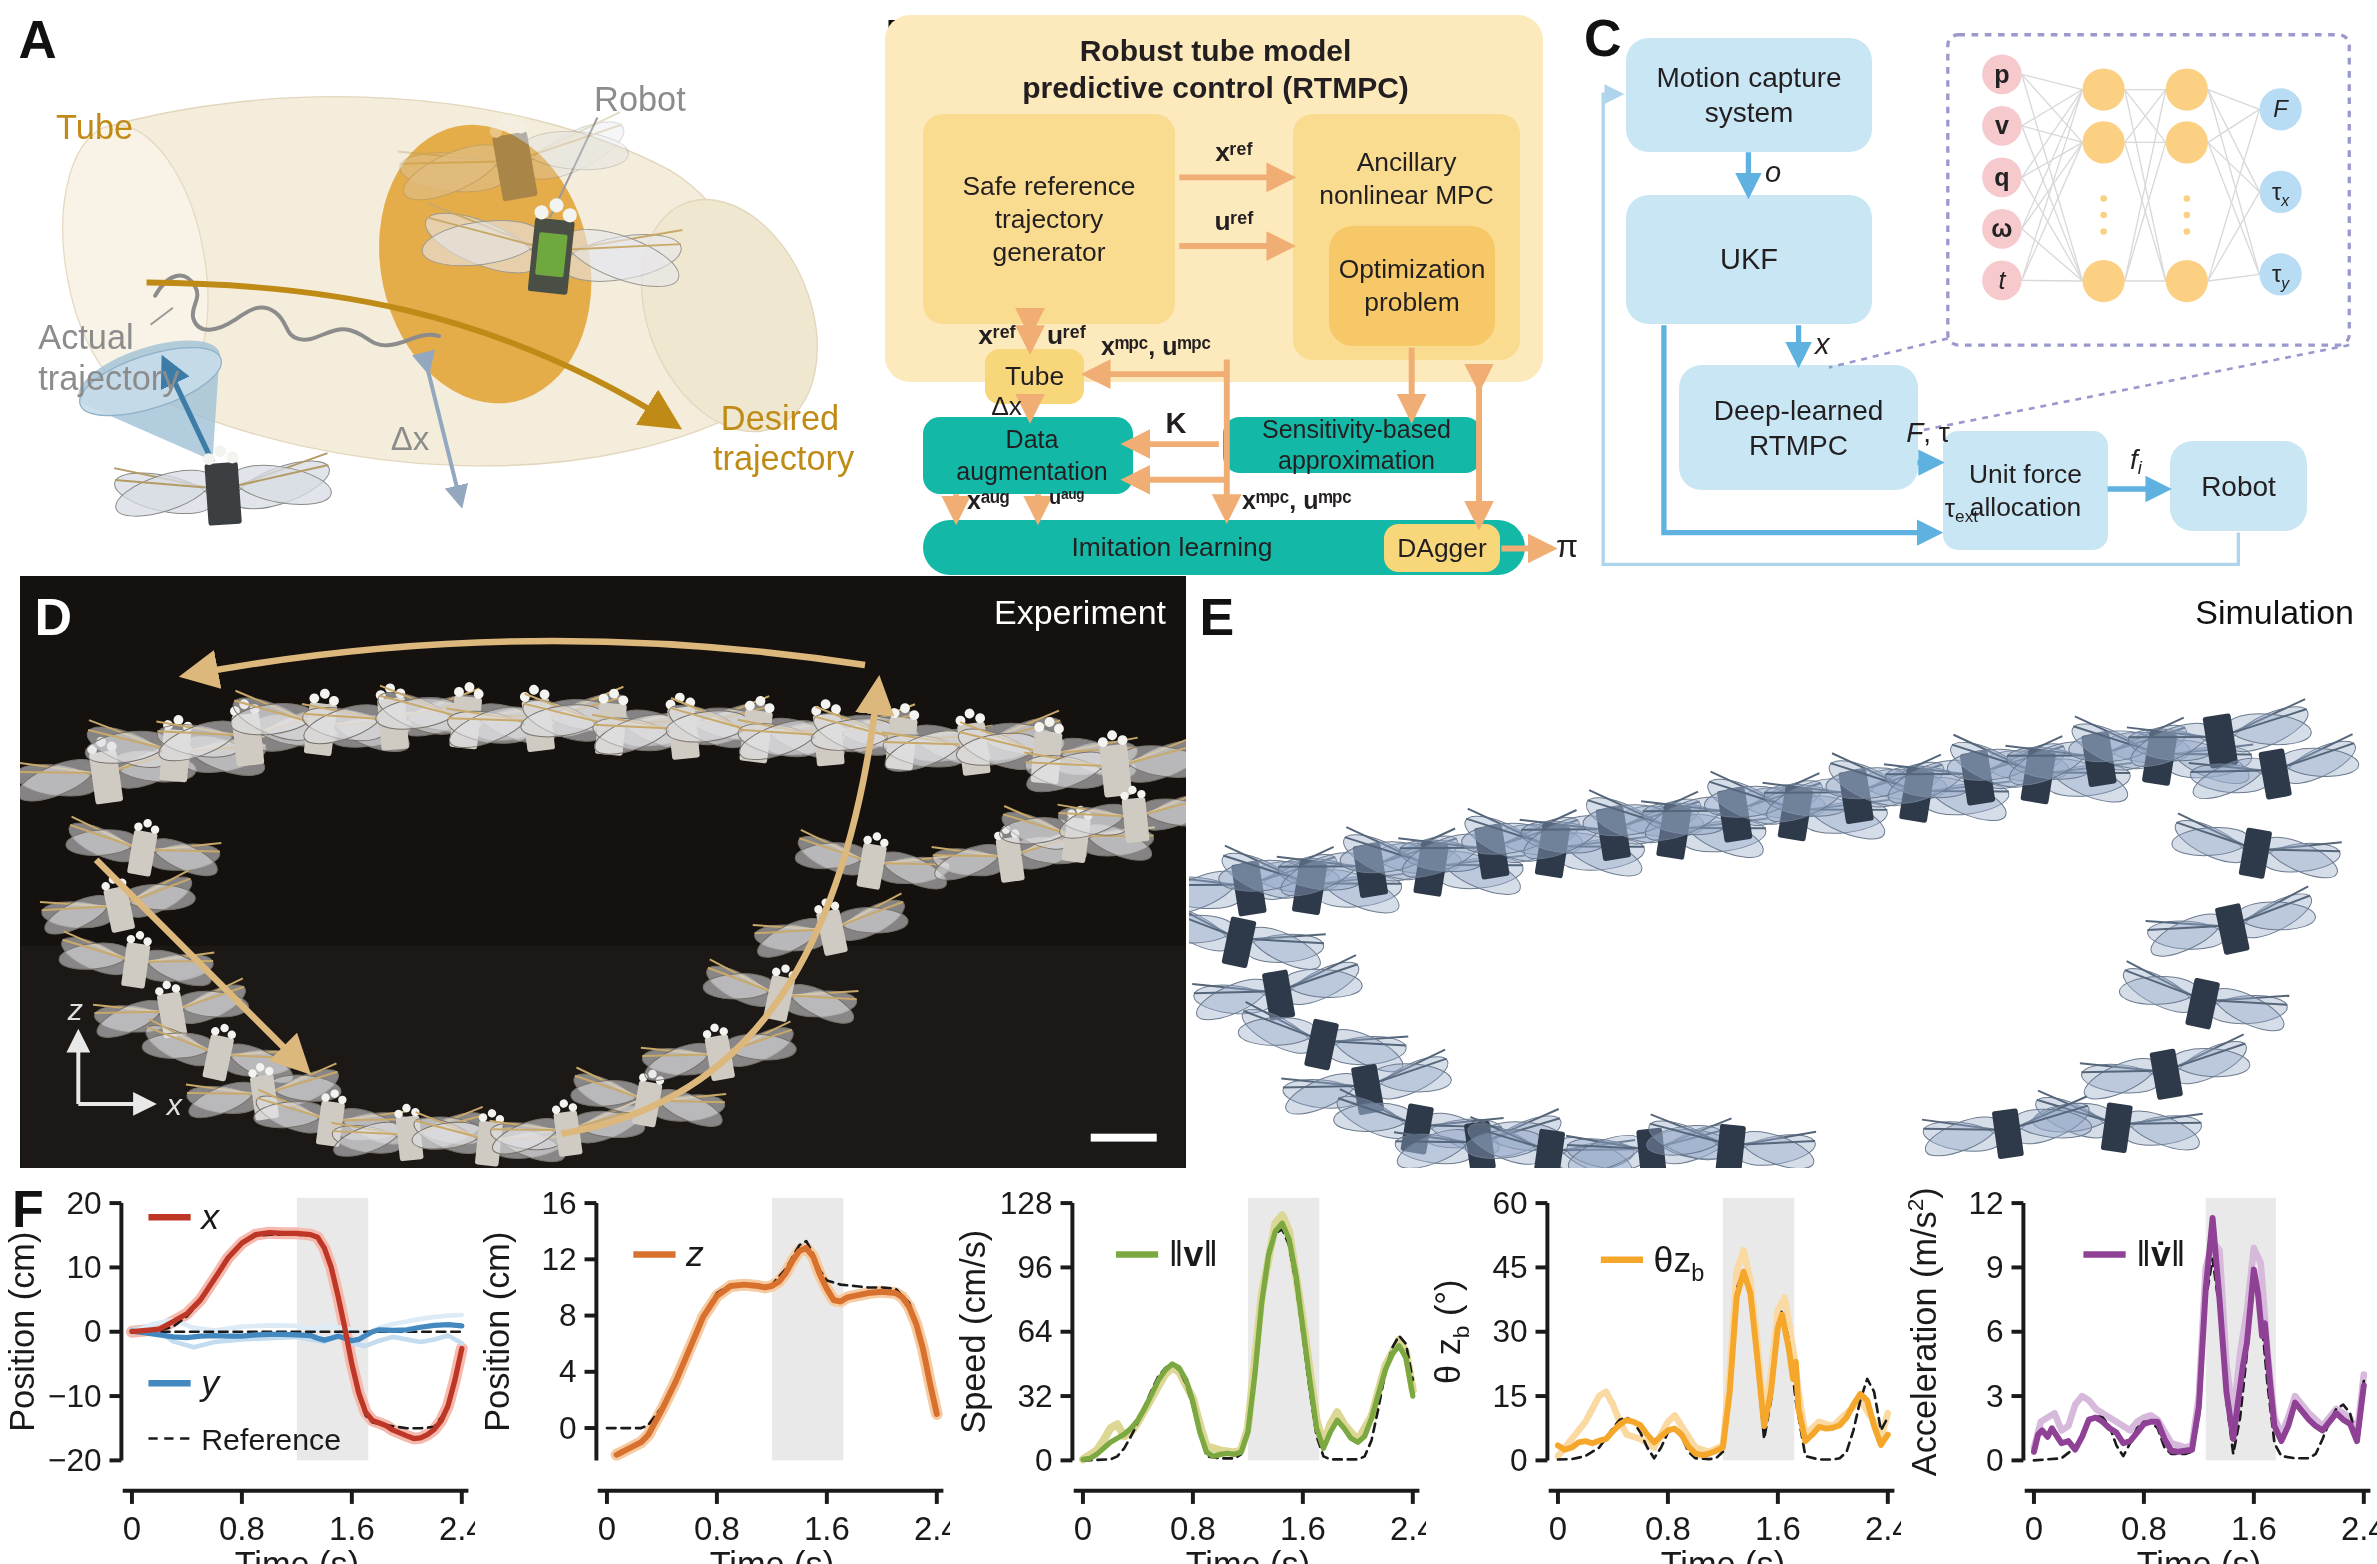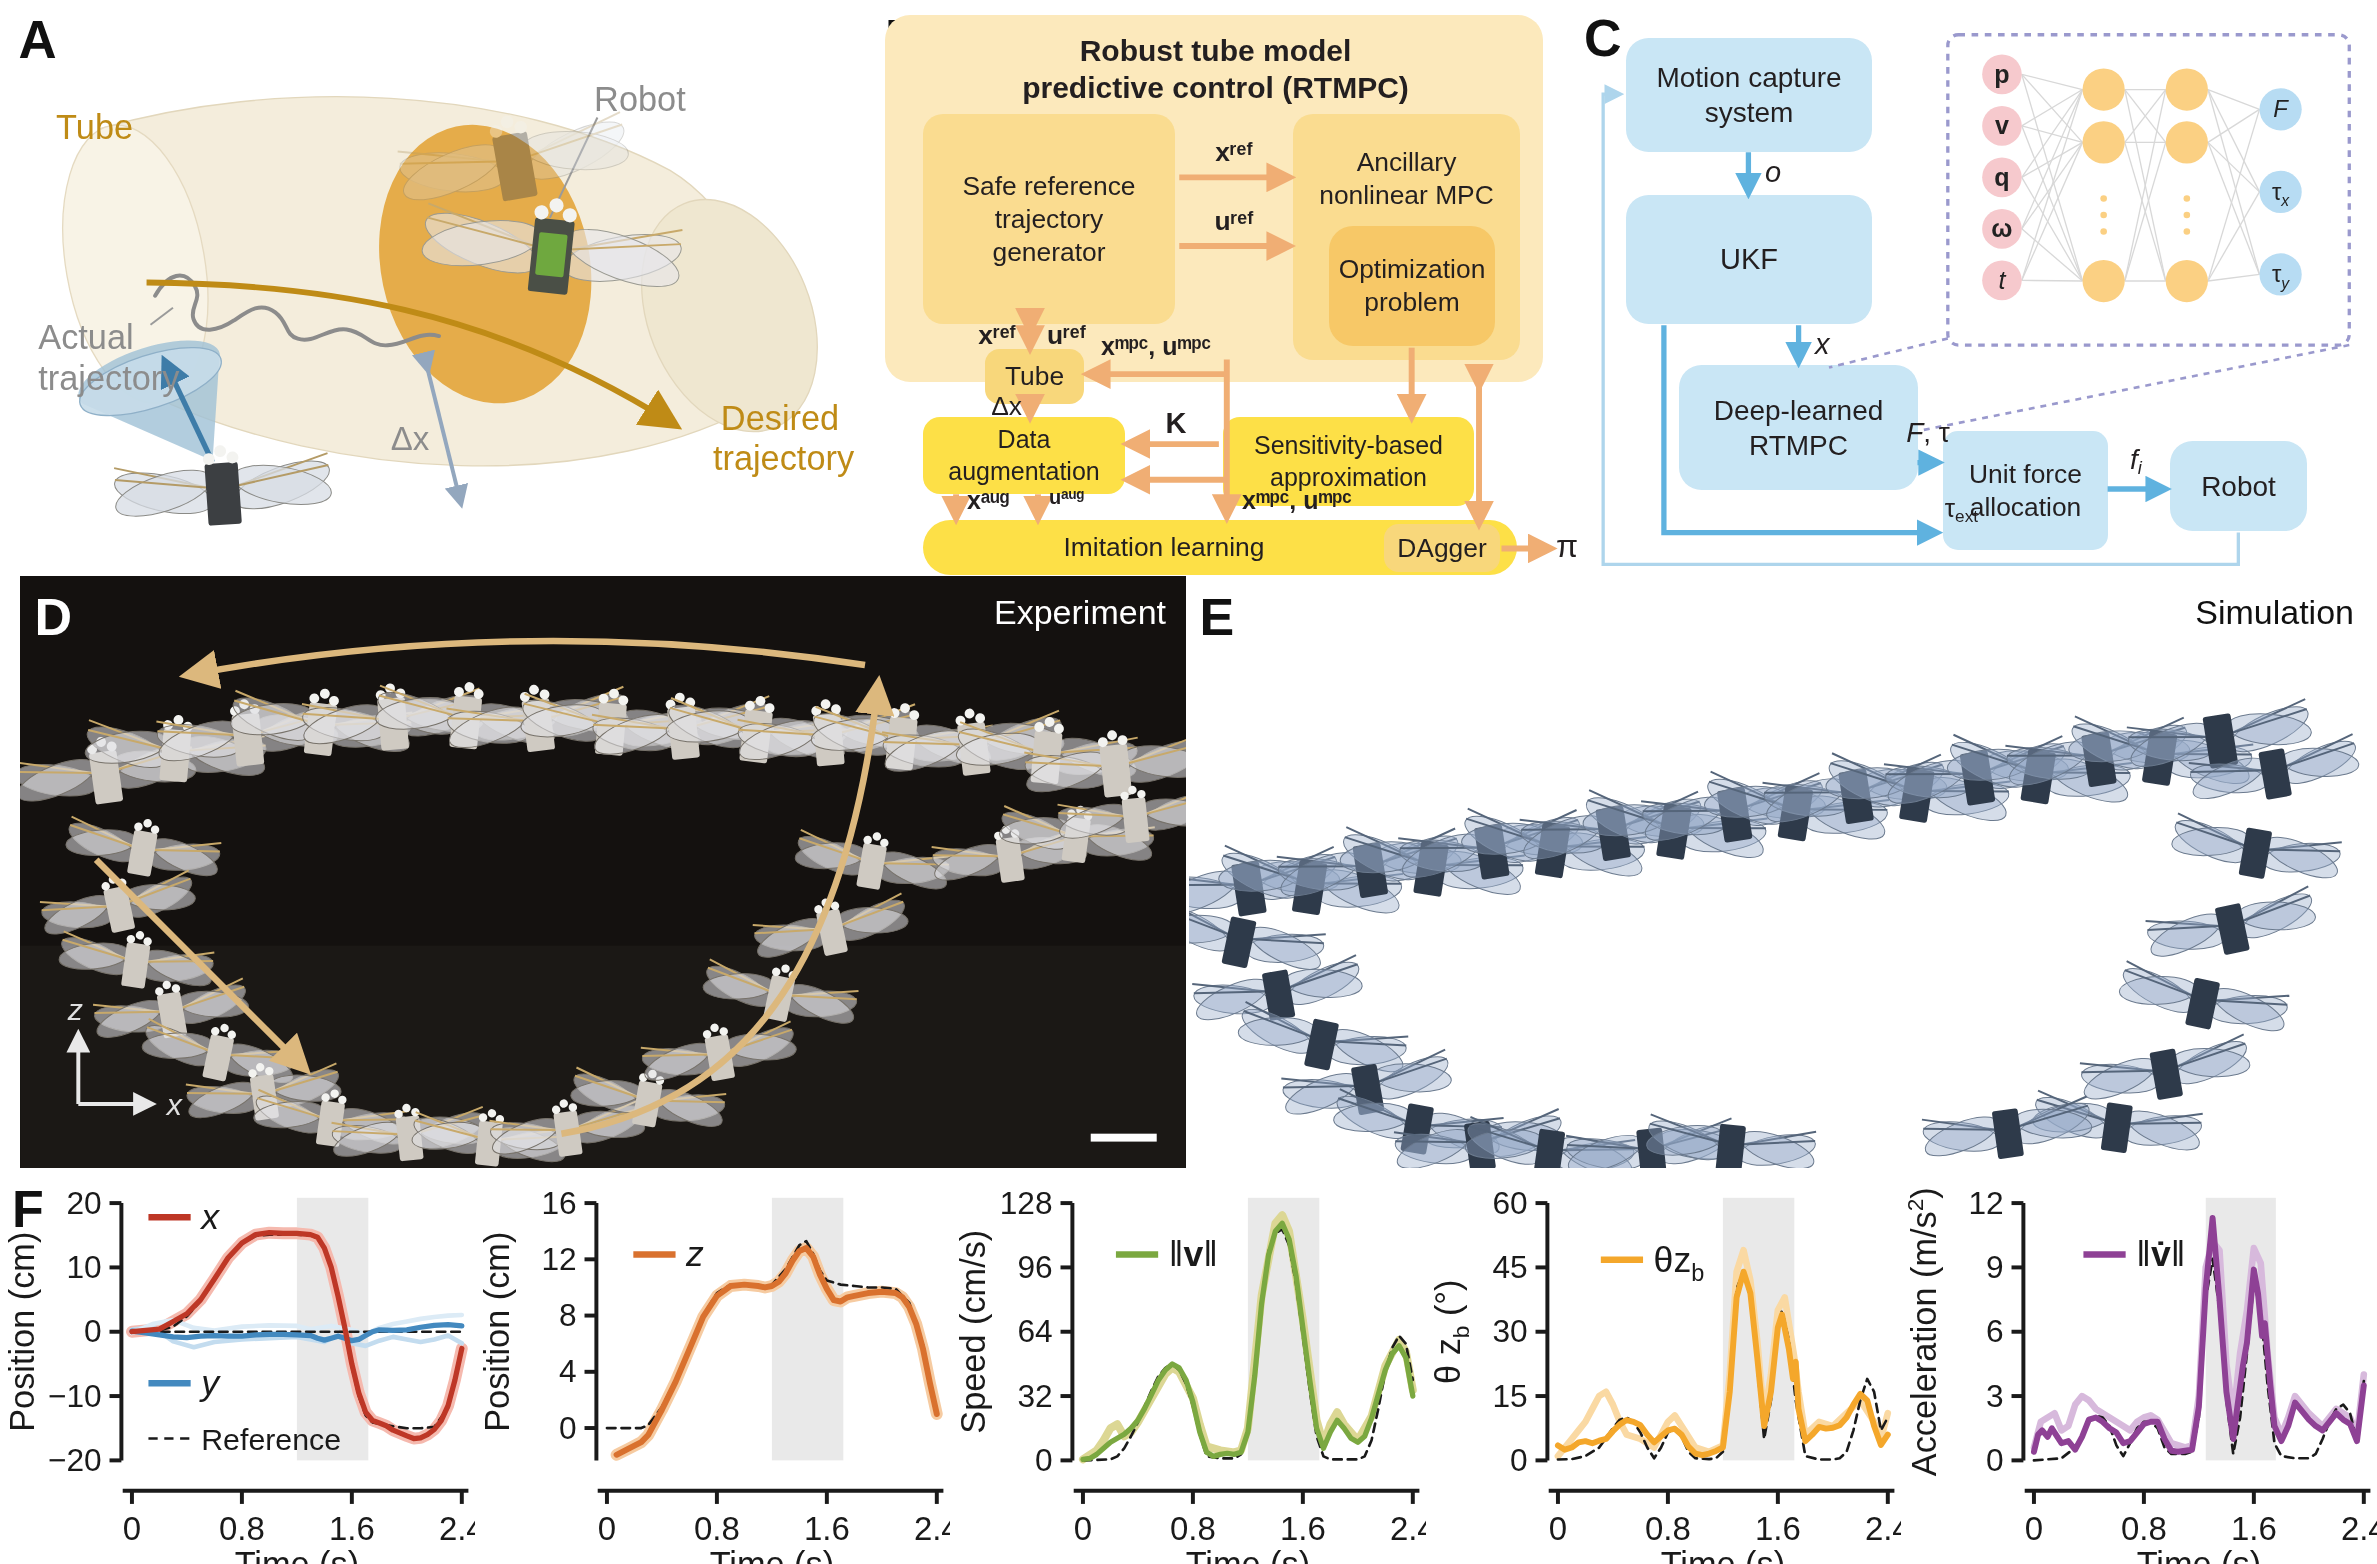--- a/index.html
+++ b/index.html
@@ -7,21 +7,21 @@
        font-family:"Liberation Sans","DejaVu Sans",sans-serif;color:#231f20;overflow:hidden;}
   #page{position:absolute;inset:0;}
   .letter{position:absolute;font-size:52px;font-weight:800;color:#111;line-height:1;}
   .letter.white{color:#fff;}
   .blk{position:absolute;display:flex;flex-direction:column;justify-content:center;
        text-align:center;line-height:1.25;}
   .blk div{width:100%;}
   .yellow-outer{background:#FCE9BC;border-radius:25px;}
   .yellow-mid{background:#FADC90;border-radius:20px;}
   .yellow-deep{background:#F7C867;border-radius:17px;}
-  .yellow-pale{background:#fde047;border-radius:17px;}
+  .yellow-pale{background:#14b8a6;border-radius:17px;padding-left:8px;}
   .yellow-small{background:#F8D77B;border-radius:14.5px;}
   .blue-blk{background:#C9E6F5;border-radius:22.5px;}
   .b-title{position:absolute;text-align:center;font-weight:700;font-size:30px;line-height:1.2;}
   .lbl{position:absolute;white-space:nowrap;font-size:26.4px;font-weight:600;}
   .lbl.center{transform:translateX(-50%);}
   .lbl.right{transform:translateX(-100%);}
   .lbl.it{font-style:italic;font-weight:400;}
   .sub{font-size:.66em;vertical-align:-0.28em;}
   span.it{font-style:italic;}
   .panelD{position:absolute;left:20px;top:576px;width:1166px;height:592px;background:#14110f;}
@@ -140,21 +140,21 @@
     <div>Optimization</div>
     <div>problem</div>
   </div>
   <div class="blk yellow-small" style="left:985px;top:349px;width:99px;height:55px;font-size:26.4px;">
     <div>Tube</div>
   </div>
   <div class="blk yellow-pale" style="left:923px;top:417px;width:202px;height:77px;font-size:25px;">
     <div>Data</div>
     <div>augmentation</div>
   </div>
-  <div class="blk yellow-pale" style="left:1223px;top:417px;width:251px;height:89px;font-size:25px;">
+  <div class="blk yellow-pale" style="left:1223px;top:417px;width:251px;height:56px;font-size:25px;">
     <div>Sensitivity-based</div>
     <div>approximation</div>
   </div>
   <div class="blk yellow-pale" style="left:923px;top:520px;width:594px;height:55px;font-size:26.4px;border-radius:28px;">
     <div style="padding-right:112px;box-sizing:border-box;">Imitation learning</div>
   </div>
   <div class="blk yellow-small" style="left:1384px;top:524px;width:116px;height:48px;font-size:26.4px;">
     <div>DAgger</div>
   </div>
 

